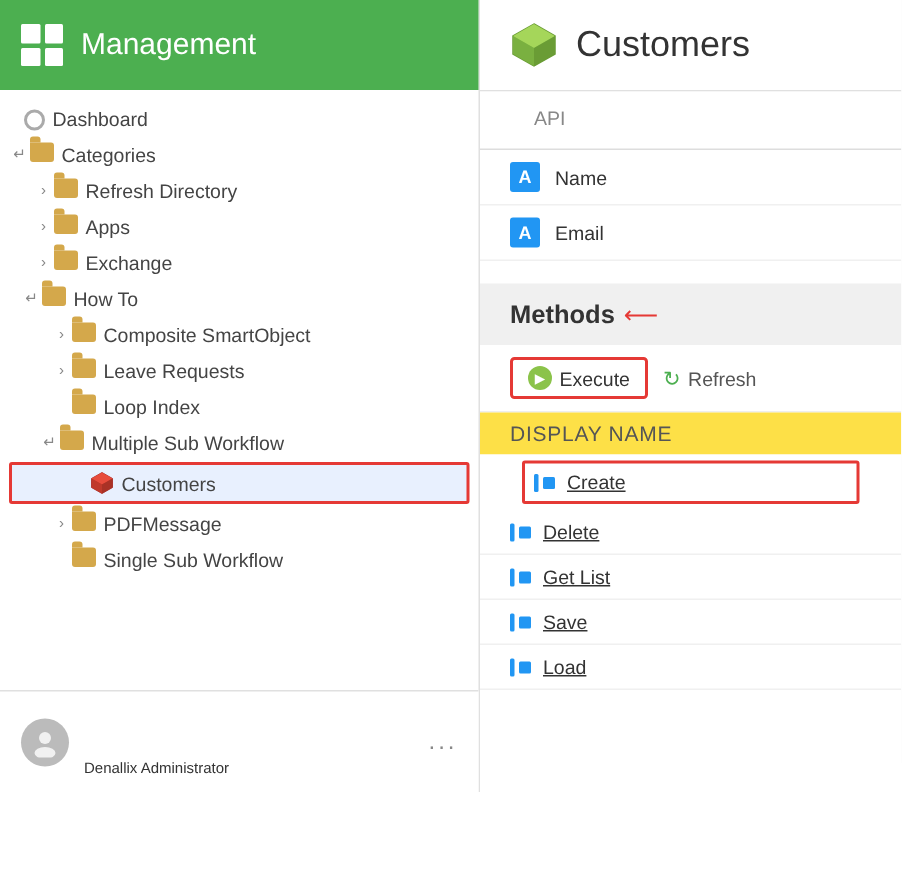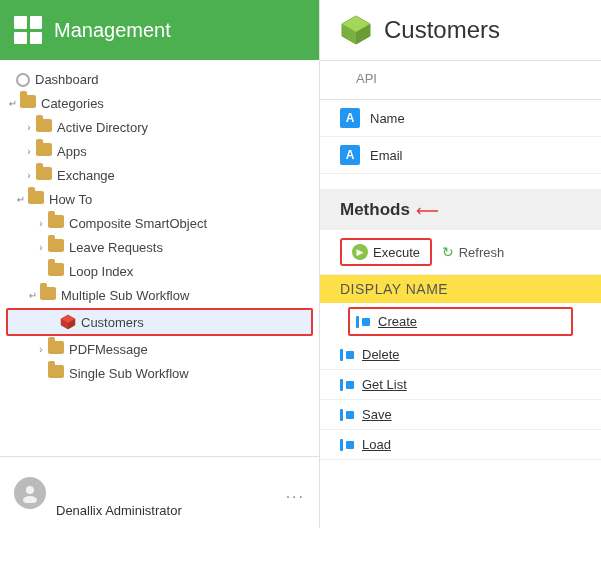--- a/index.html
+++ b/index.html
@@ -128,21 +128,21 @@
       border-radius: 50%;
       background: #bbb;
       display: flex;
       align-items: center;
       justify-content: center;
       color: #fff;
       font-size: 18px;
       flex-shrink: 0;
     }
 
-    .footer-name { font-size: 13px; color: #333; flex: 1; margin-top: 36px; }
+    .footer-name { font-size: 10px; color: #333; flex: 1; margin-top: 36px; }
 
     .footer-dots { color: #888; font-size: 16px; letter-spacing: 2px; }
 
     
     .main-panel {
       flex: 1;
       background: #f7f7f7;
       display: flex;
       flex-direction: column;
       height: 580px;
@@ -376,21 +376,21 @@
         <span class="folder-icon"></span>
       </span>
       <span class="tree-label">Categories</span>
     </div>
 
     <div class="tree-item" style="padding-left:24px;">
       <span class="chevron">›</span>
       <span style="margin-left:2px;">
         <span class="folder-icon"></span>
       </span>
-      <span class="tree-label">Active Directory</span>
+      <span class="tree-label">Refresh Directory</span>
     </div>
 
     <div class="tree-item" style="padding-left:24px;">
       <span class="chevron">›</span>
       <span style="margin-left:2px;">
         <span class="folder-icon"></span>
       </span>
       <span class="tree-label">Apps</span>
     </div>
 

